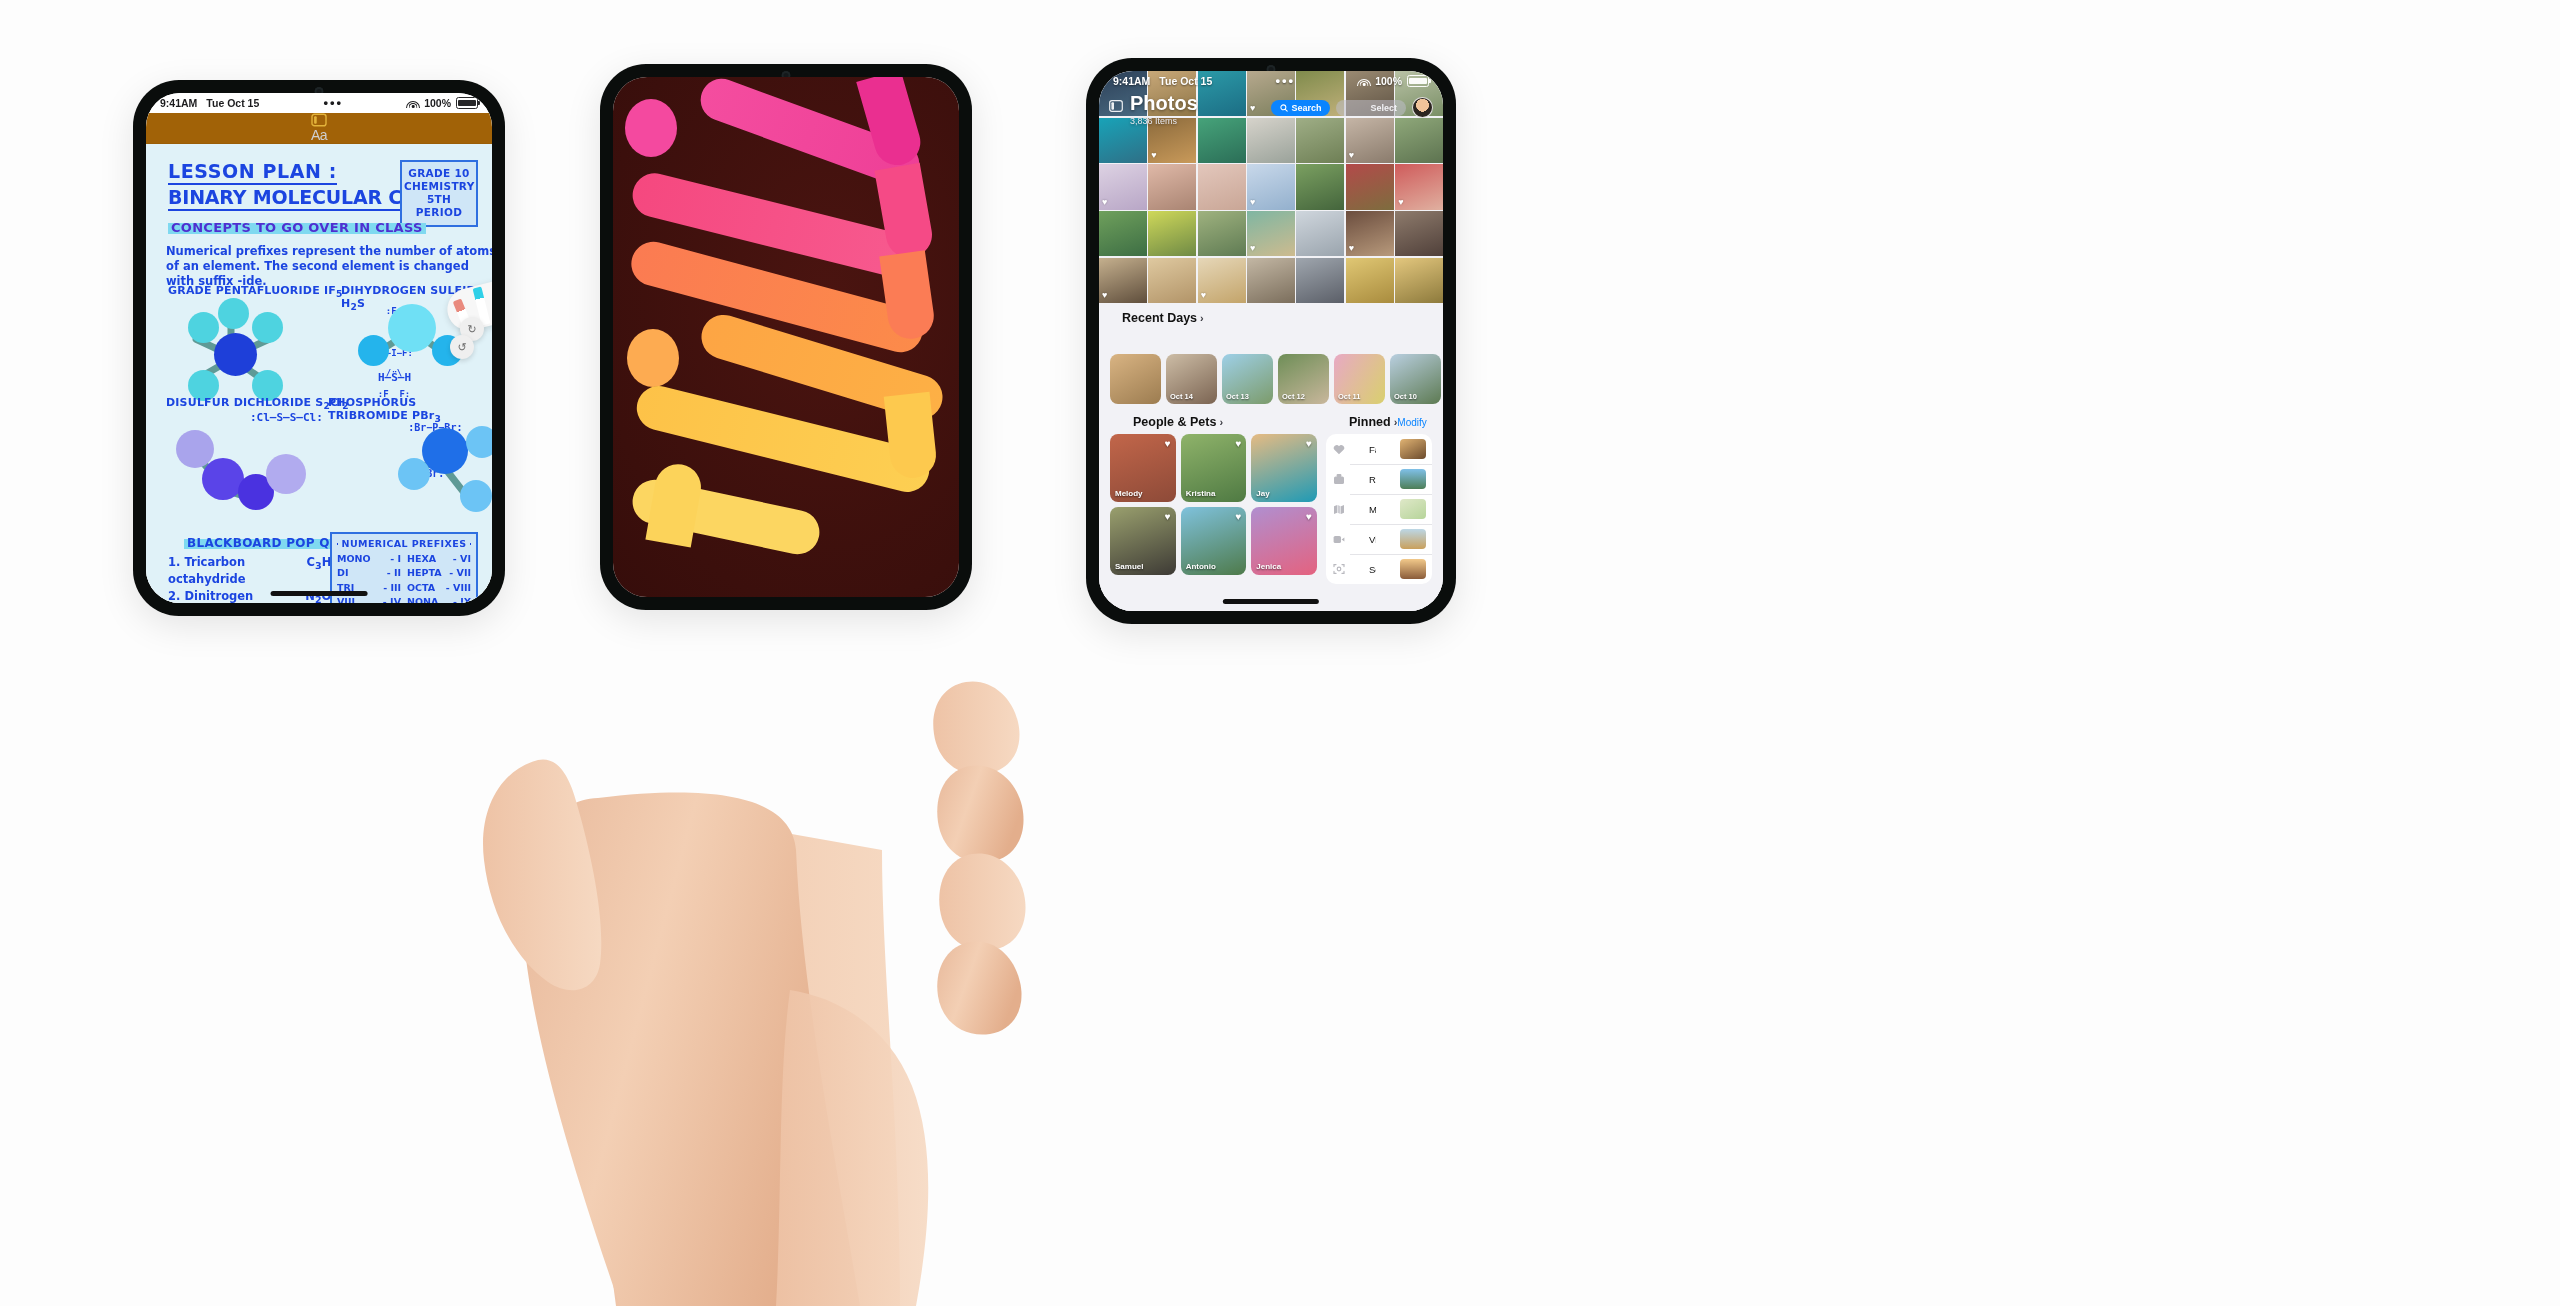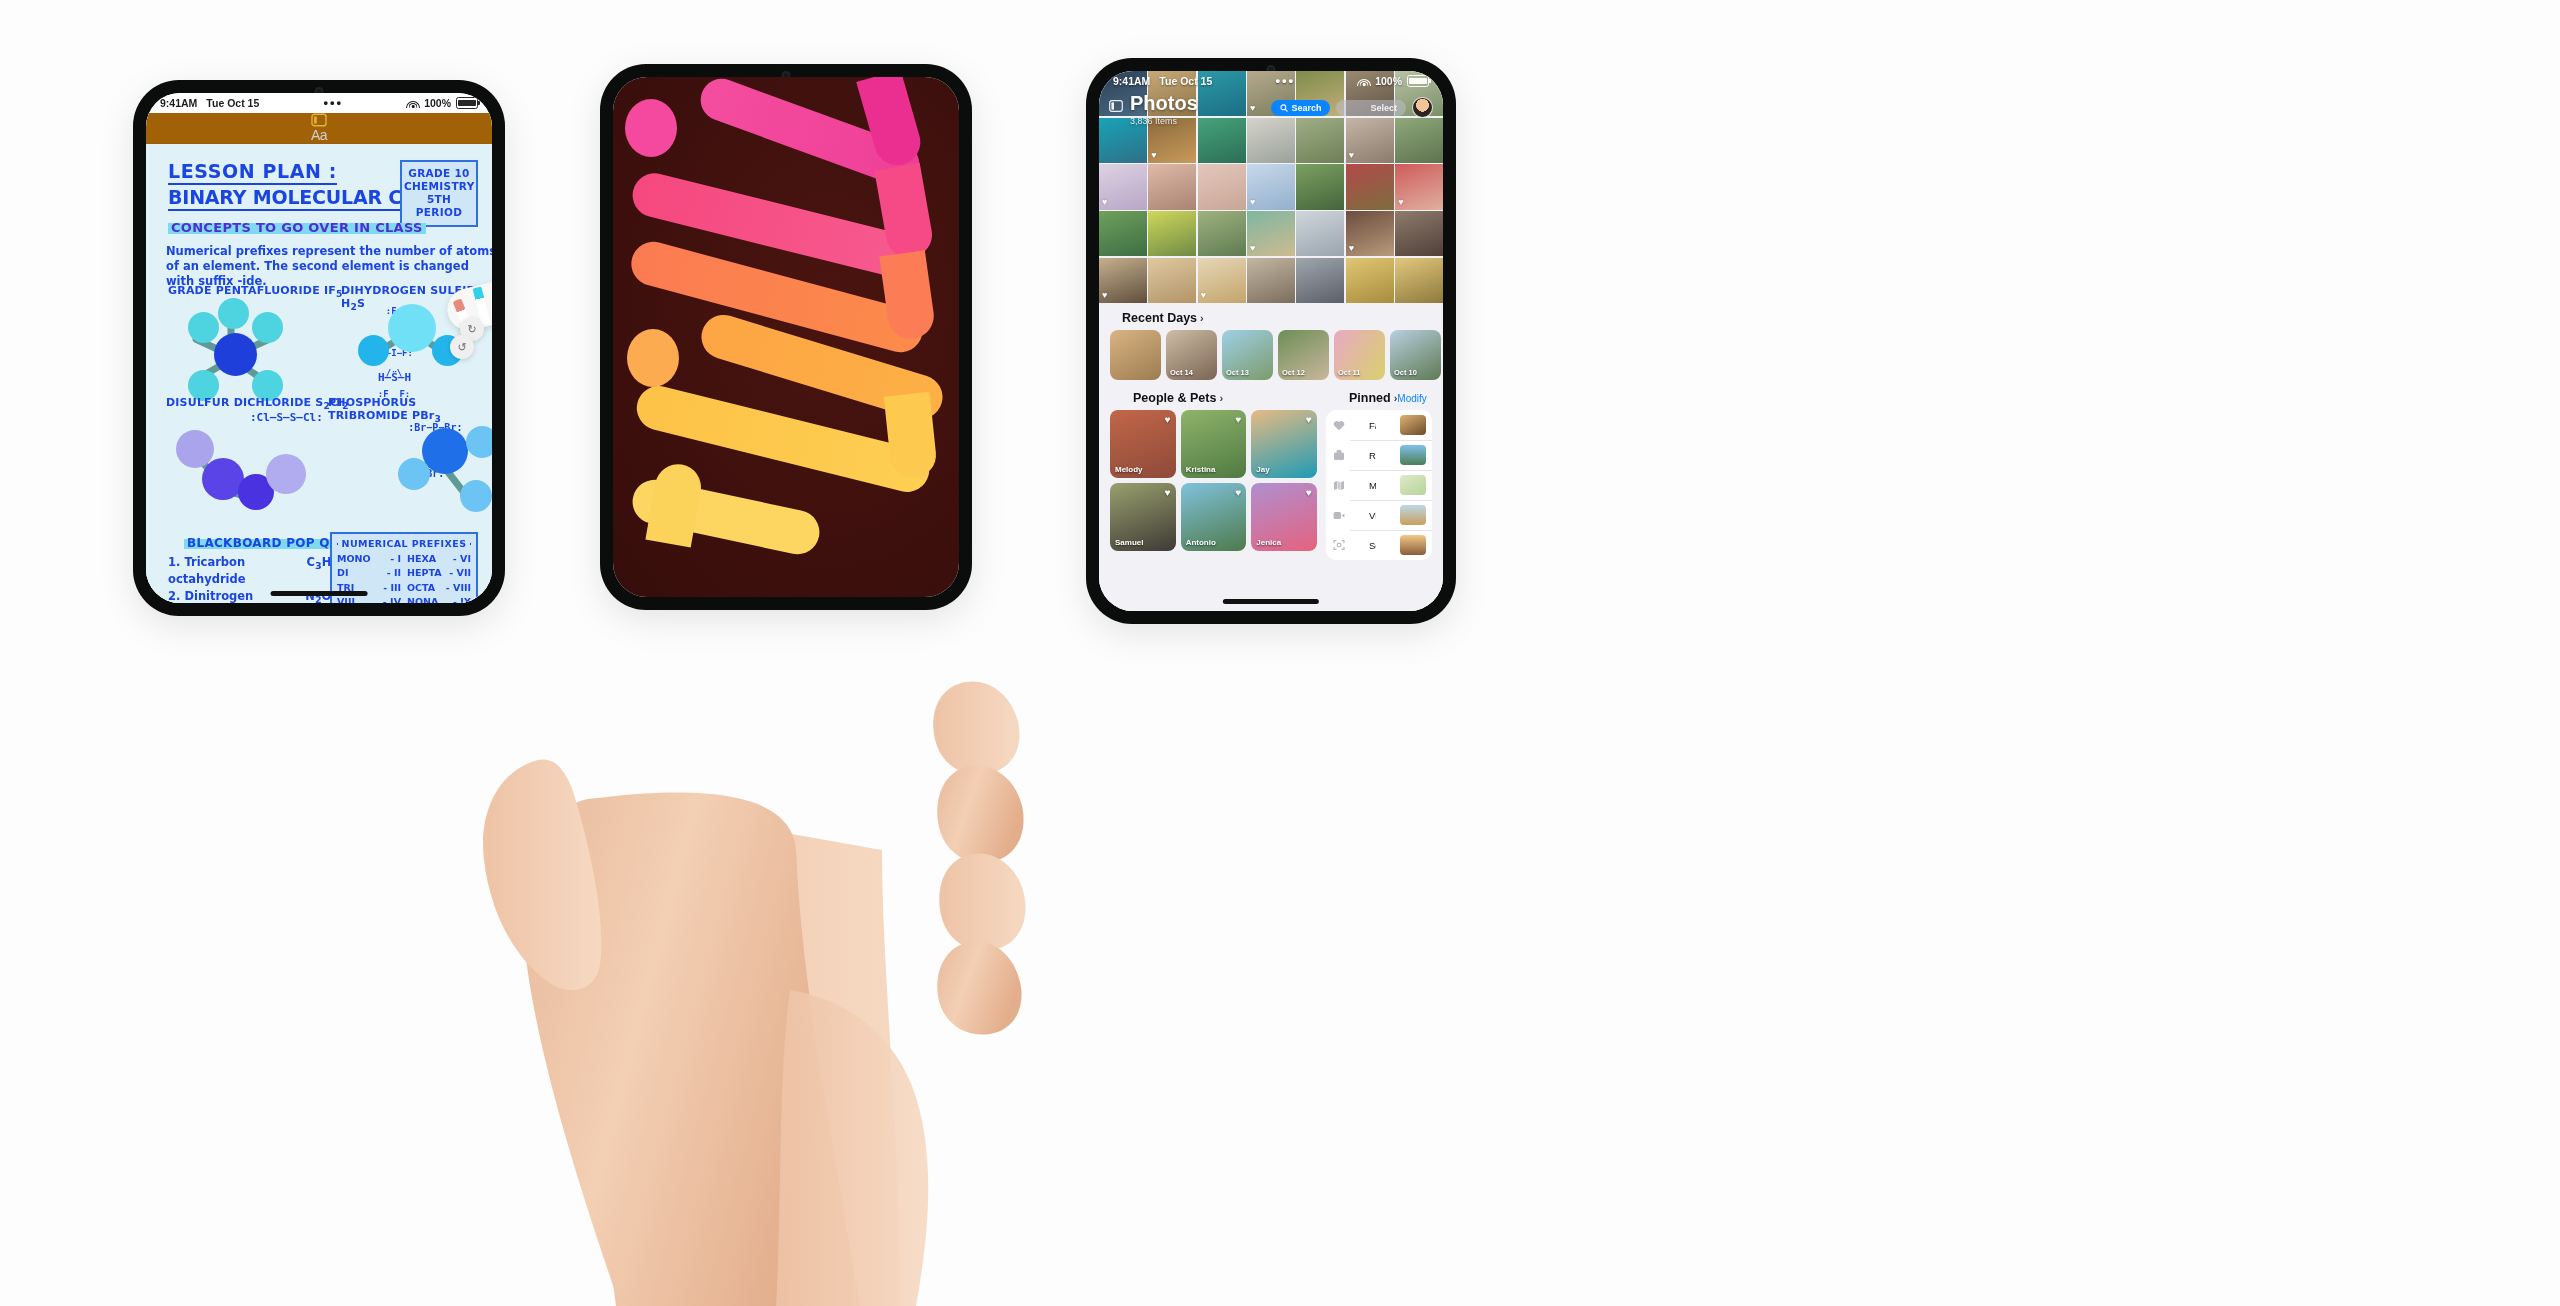--- a/index.html
+++ b/index.html
@@ -124,21 +124,21 @@
   .pill-search{background:#0a84ff;color:#fff;}
   .pill-select{background:rgba(190,190,200,.55);color:#f2f2f5;padding-left:34px;}
   .avatar{width:19px;height:19px;border-radius:50%;overflow:hidden;border:1.5px solid rgba(255,255,255,.85);}
 
   .ph-body{flex:1;background:#f2f2f6;padding:8px 0 0 0;overflow:hidden;}
   .sec-head{display:flex;align-items:center;padding:0 11px 5px;}
   .sec-title{font-size:12.5px;font-weight:700;color:#111;display:flex;align-items:center;gap:3px;margin-left:12px;}
   .chev{font-size:11px;color:#3c3c43;font-weight:700;}
   .modify{margin-left:auto;color:#0a84ff;font-size:10px;font-weight:500;}
   .days{display:flex;gap:5px;padding:0 11px;}
-  .day{width:51px;height:50px;border-radius:8px;position:relative;overflow:hidden;flex:none;}
+  .day{width:51px;height:50px;border-radius:8px;position:relative;overflow:hidden;flex:none;margin-top:24px;}
   .day-lbl{position:absolute;left:4px;bottom:3px;color:#fff;font-size:7.5px;font-weight:600;
        text-shadow:0 1px 2px rgba(0,0,0,.6);}
 
   .lower{display:flex;gap:9px;padding:11px 11px 0;}
   .people{flex:1;}
   .people-grid{display:grid;grid-template-columns:repeat(3,1fr);gap:5px;}
   .person{position:relative;height:68px;border-radius:8px;overflow:hidden;}
   .person .nm{position:absolute;left:5px;bottom:4px;color:#fff;font-size:8px;font-weight:600;
        text-shadow:0 1px 2px rgba(0,0,0,.6);}
   .person .hv{position:absolute;right:5px;top:4px;color:#fff;font-size:10px;

